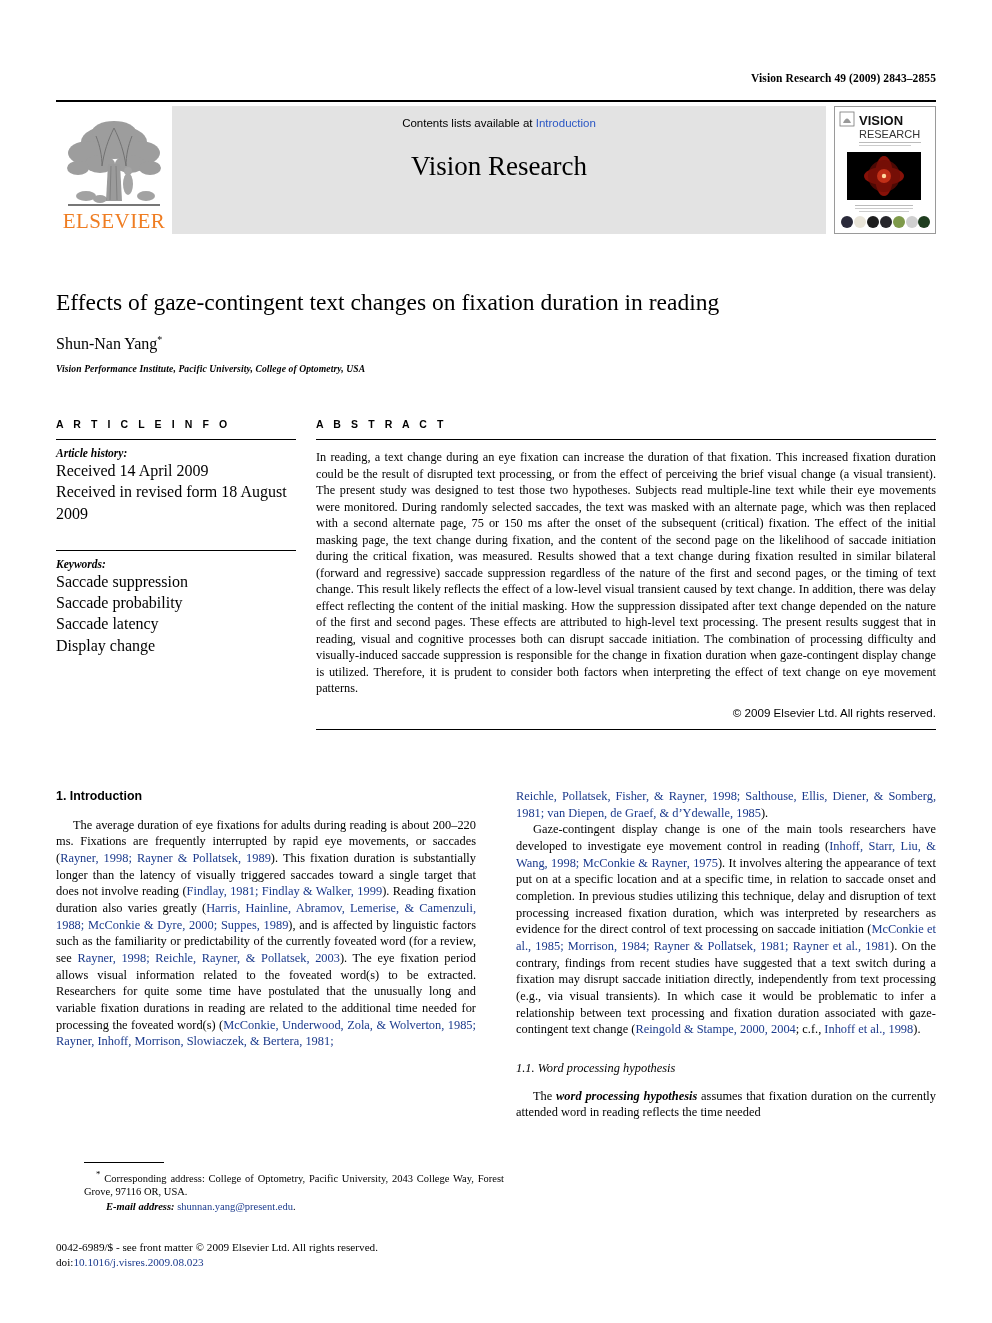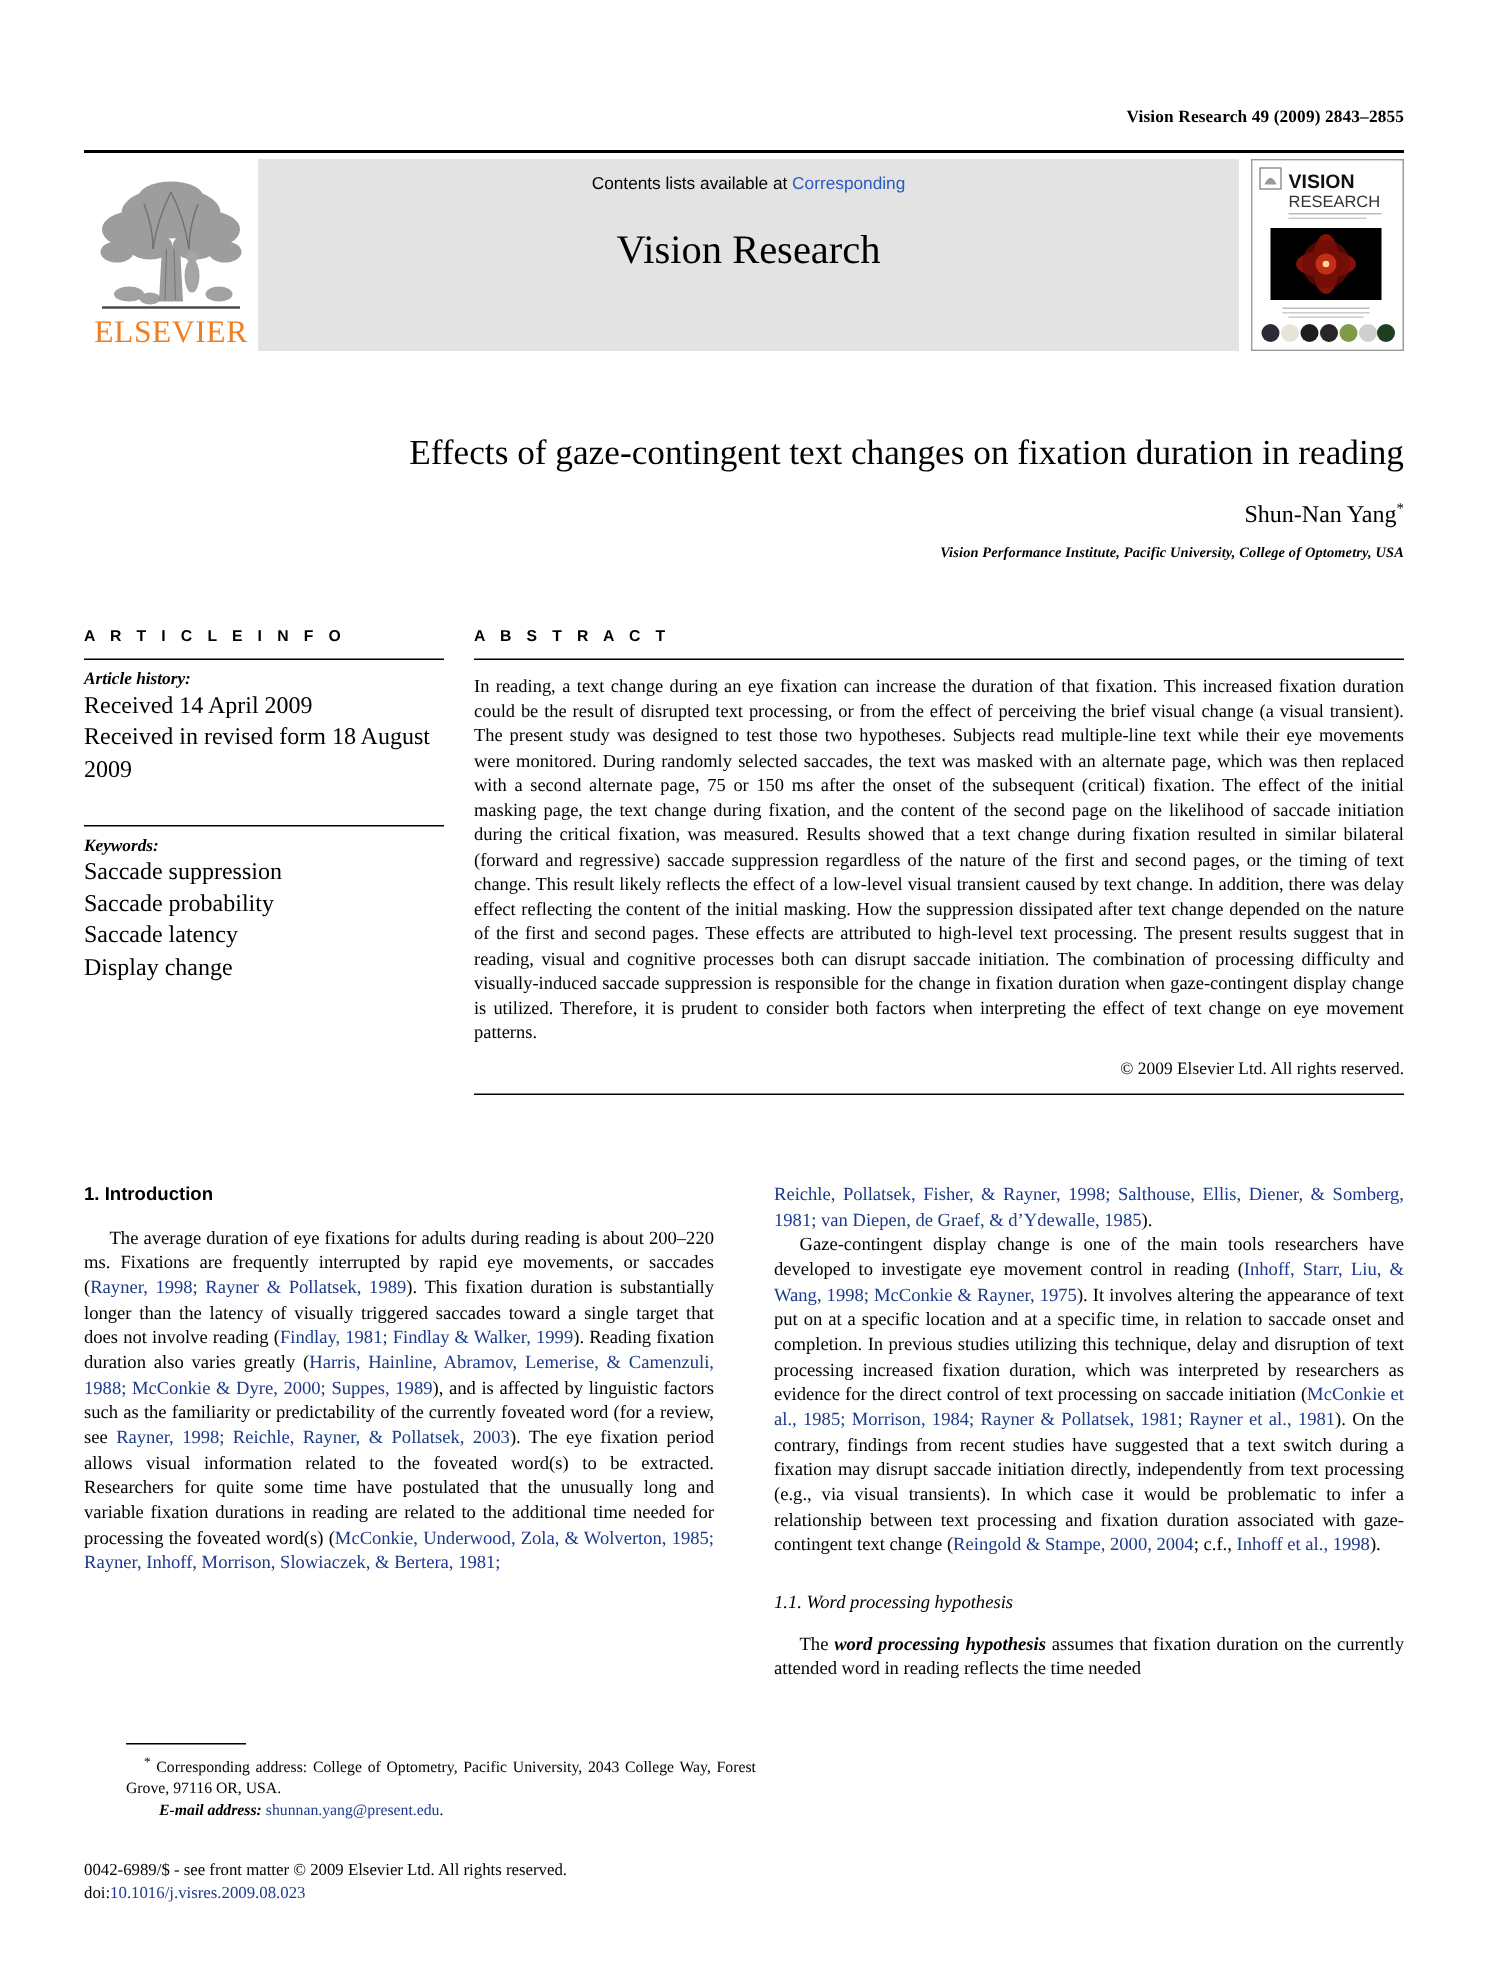--- a/index.html
+++ b/index.html
@@ -102,21 +102,20 @@
     background: #fff;
     position: relative;
   }
 
   
   .title-block {
     position: absolute;
     left: 56px;
     top: 288px;
     width: 880px;
-    text-align: right;
   }
   .paper-title {
     font-family: "Liberation Serif", serif;
     font-size: 23.5px;
     font-weight: normal;
     line-height: 1.2;
     margin: 0 0 18px 0;
   }
   .author {
     font-family: "Liberation Serif", serif;
@@ -175,21 +174,21 @@
   }
   .abstract-body {
     padding-top: 9px;
     font-family: "Liberation Serif", serif;
     font-size: 12.3px;
     line-height: 1.345;
     text-align: justify;
   }
   .copyright {
     text-align: right;
-    font-family: Liberation Serif, serif;
+    font-family: Liberation Sans, sans-serif;
     font-size: 11.6px;
     margin-top: 9px;
   }
   .abstract-rule-bottom {
     border-top: 1px solid #000;
     margin-top: 10px;
   }
 
   
   .body-cols {
@@ -316,21 +315,21 @@
             <ellipse cx="90" cy="90" rx="9" ry="5"></ellipse>
             <ellipse cx="44" cy="93" rx="7" ry="4"></ellipse>
           </g>
           <line x1="12" y1="99" x2="104" y2="99" stroke="#4a4a4a" stroke-width="1.6"></line>
           <text x="58" y="122" text-anchor="middle" font-family="Liberation Serif, serif" font-size="21" fill="#ef7d22" letter-spacing="0.4">ELSEVIER</text>
         </svg>
       </div>
 
       <div class="banner">
         <div class="banner-line1">
-          <span>Contents lists available at </span><span class="sd-link">Corresponding</span>
+          <span>Contents lists available at </span><span class="sd-link">Introduction</span>
         </div>
         <div class="banner-title">Vision Research</div>
       </div>
 
       <div class="cover-thumb">
         <svg width="98" height="126" viewBox="0 0 98 126" aria-hidden="true">
           <rect x="0" y="0" width="98" height="126" fill="#ffffff"></rect>
           <rect x="5" y="5" width="14" height="14" fill="none" stroke="#777" stroke-width="0.8"></rect>
           <path d="M8 16 Q12 7 16 16 Z" fill="#999"></path>
           <text x="24" y="18" font-family="Liberation Sans, sans-serif" font-size="13" font-weight="bold" fill="#111">VISION</text>

